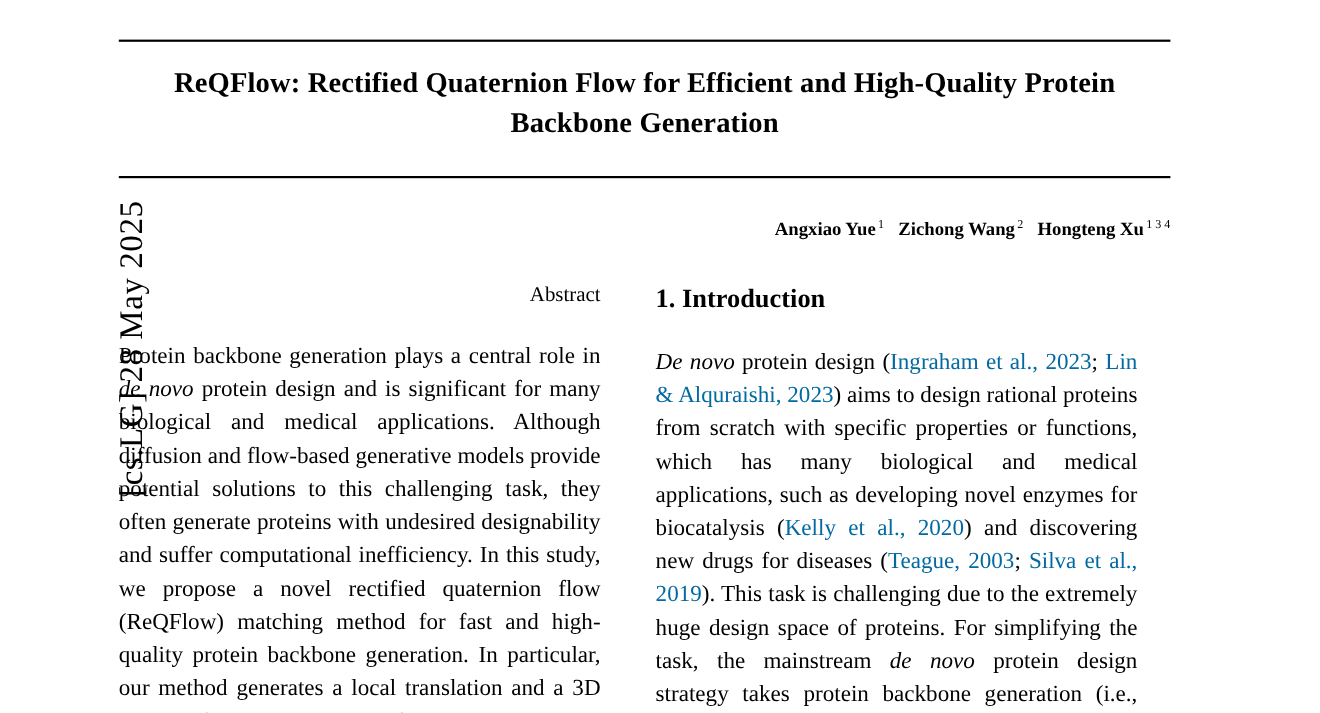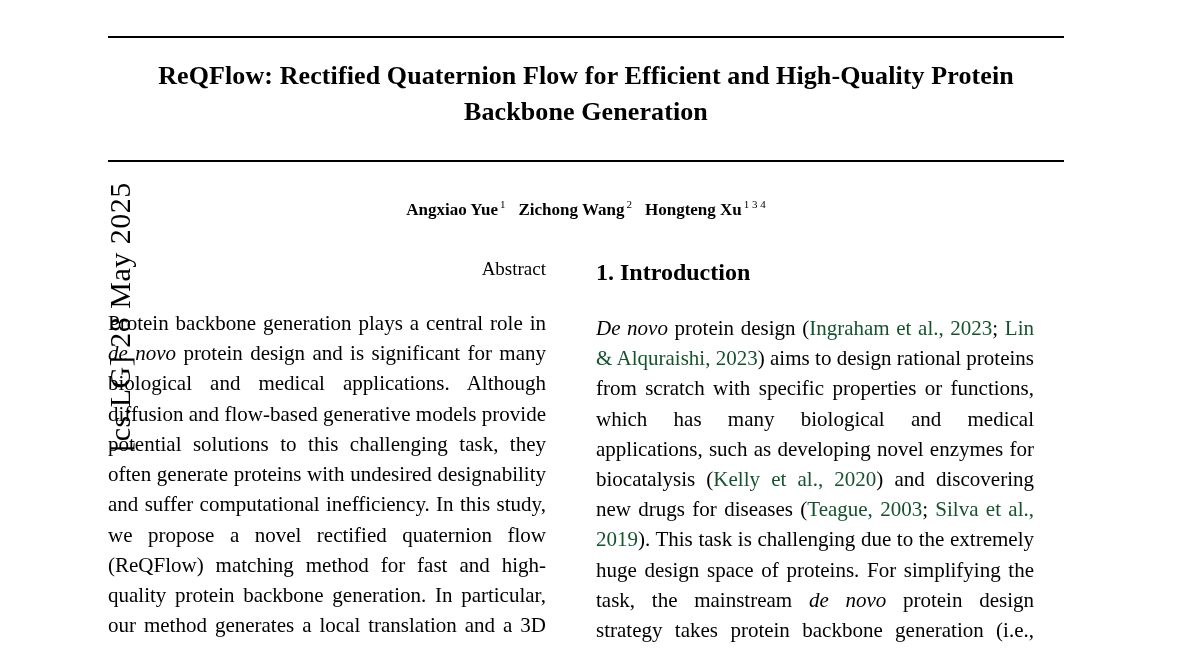--- a/index.html
+++ b/index.html
@@ -64,21 +64,21 @@
     font-weight: bold;
     line-height: 1.38;
     letter-spacing: 0.1px;
   }
 
   .authors {
     position: absolute;
     top: 198px;
     left: 0;
     width: 956px;
-    text-align: center;
+    text-align: right;
     font-size: 17px;
     font-weight: bold;
     font-family: Liberation Serif, serif;
   }
   .authors .sup {
     font-size: 11px;
     font-weight: normal;
     vertical-align: super;
     margin-left: 2px;
   }
@@ -118,21 +118,21 @@
     margin: 0 0 14px 0;
     font-size: 21px;
     line-height: 1.44;
     text-align: justify;
     text-justify: inter-word;
     hyphens: none;
   }
   p.para.first { margin-top: 0; }
   .it { font-style: italic; }
   .cite { color: #2340d8; }
-  a.cite { color: #14532d; text-decoration: none; }
+  a.cite { color: #0369a1; text-decoration: none; }
 </style>
 </head>
 <body>
 
 <div class="page">
 
   <div class="arxiv-stamp">[cs.LG]  28 May 2025</div>
 
   <div class="content">
 

